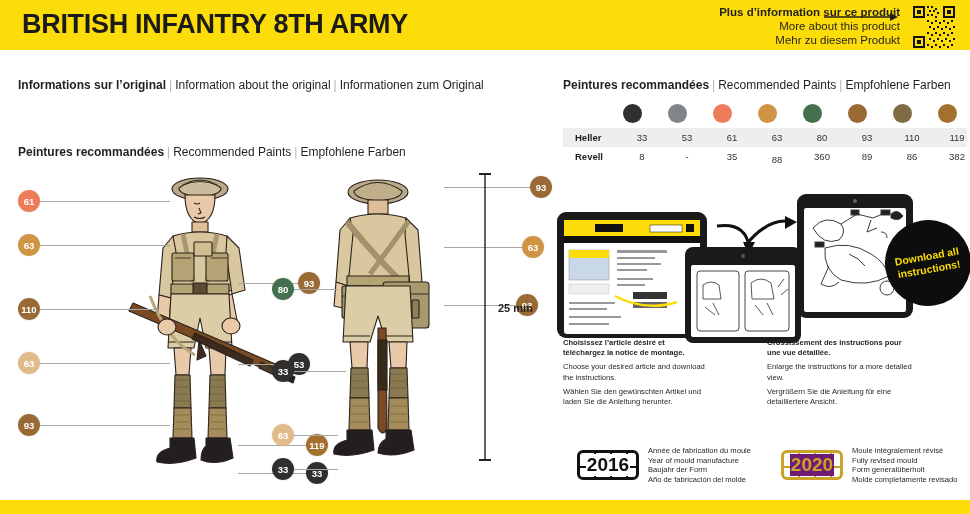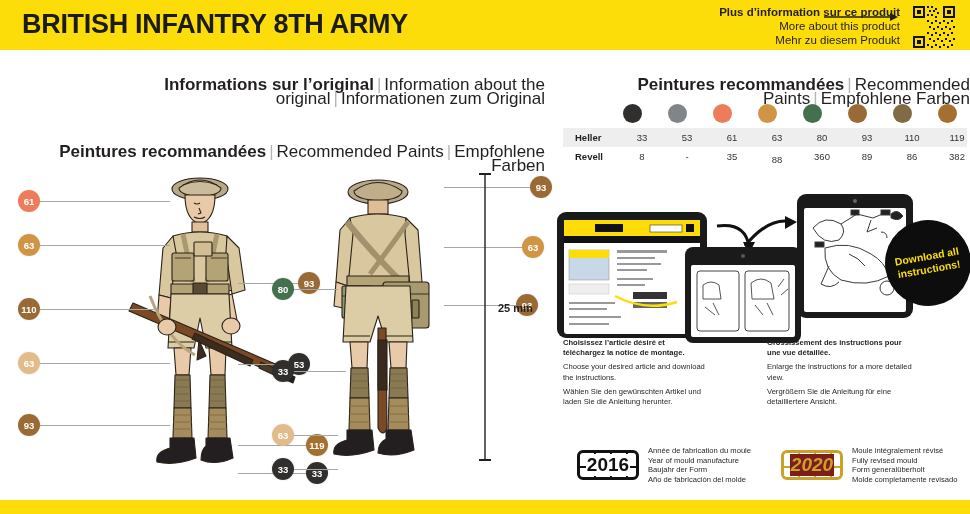--- a/index.html
+++ b/index.html
@@ -24,21 +24,21 @@
   .qr-block { position: absolute; right: 8px; top: 3px; width: 345px; height: 46px; }
   .qr-text { position: absolute; right: 62px; top: 2px; text-align: right; }
   .qr-text .l1 { font-size: 11.5px; font-weight: bold; color:#231f20; line-height: 14px; }
   .qr-text .l2, .qr-text .l3 { font-size: 11.5px; color:#231f20; line-height: 14px; }
   .qr-arrow { position: absolute; right: 60px; top: 9px; width: 78px; height: 10px; }
   .qr-code { position: absolute; right: 6px; top: 2px; width: 44px; height: 44px; }
 
   
   .left-col { position: absolute; left: 0; top: 50px; width: 545px; height: 440px; }
   .sec-head {
-    font-size: 17px; color:#231f20; line-height:14px;text-align:right;
+    font-size: 12px; color:#231f20; line-height:14px;text-align:right;
   }
   .sec-head b { font-weight: bold; }
   .sec-head .sep { color:#b5b5b5; padding: 0 3px; font-weight: normal; }
   .sec-head .light { font-weight: normal; }
 
   .head-orig { position:absolute; left:18px; top:28px; }
   .nation-row {
     position:absolute; left:18px; top:52px; width:502px; height:19px;
     background:#eeeeee; display:flex; align-items:center;
   }
@@ -535,21 +535,21 @@
           <div>Año de fabricación del molde</div>
         </div>
       </div>
 
       <div class="mould-item" style="left:218px;top:4px;">
         <div class="mould-badge gold">
           <span class="tick" style="left:14px;top:0;bottom:0;"></span>
           <span class="tick" style="left:30px;top:0;bottom:0;"></span>
           <span class="tick" style="left:46px;top:0;bottom:0;"></span>
           <span class="tick" style="left:0;right:0;top:13px;height:2px;width:auto;"></span>
-          <span style="position:relative;z-index:2;background:#7f1d1d;padding:0 1px;font-style:italic;">2020</span>
+          <span style="position:relative;z-index:2;background:#701a75;padding:0 1px;">2020</span>
         </div>
         <div class="mould-text">
           <div class="bold">Moule intégralement révisé</div>
           <div>Fully revised mould</div>
           <div>Form generalüberholt</div>
           <div>Molde completamente revisado</div>
         </div>
       </div>
     </div>
   </div>

